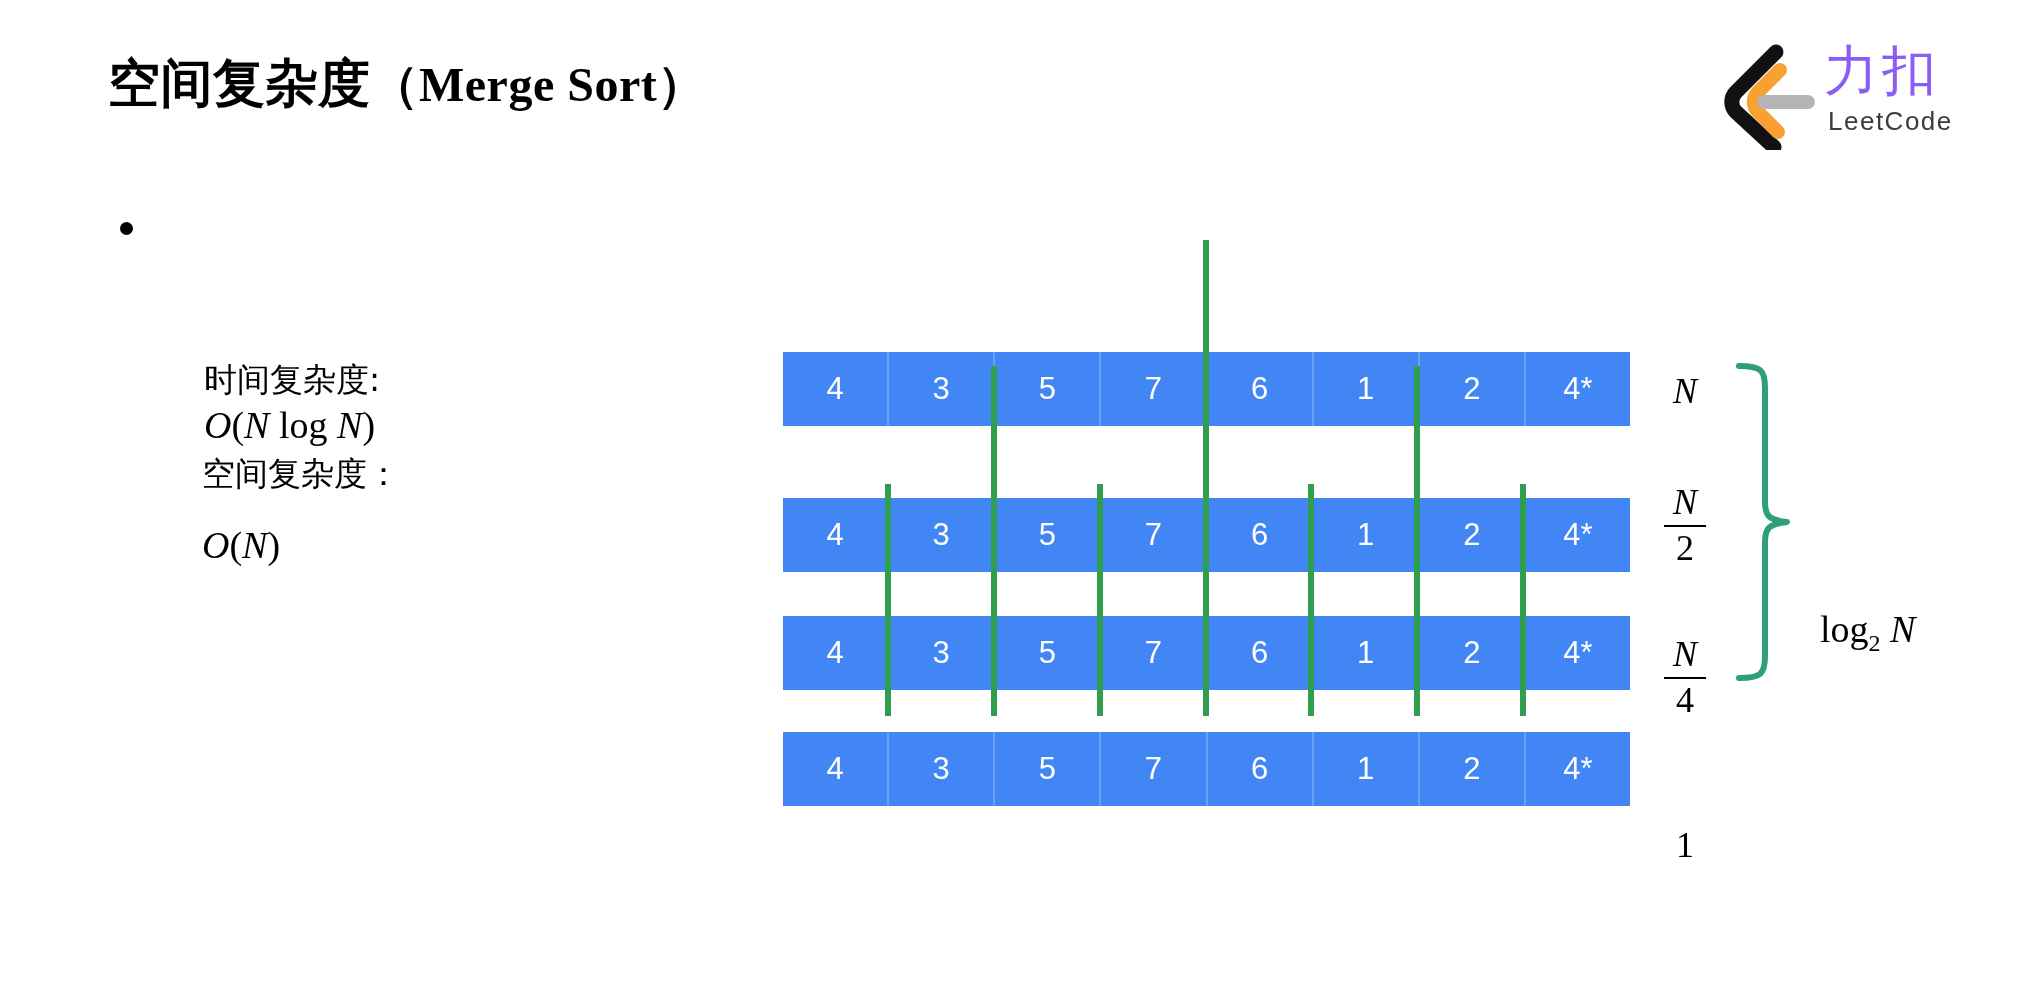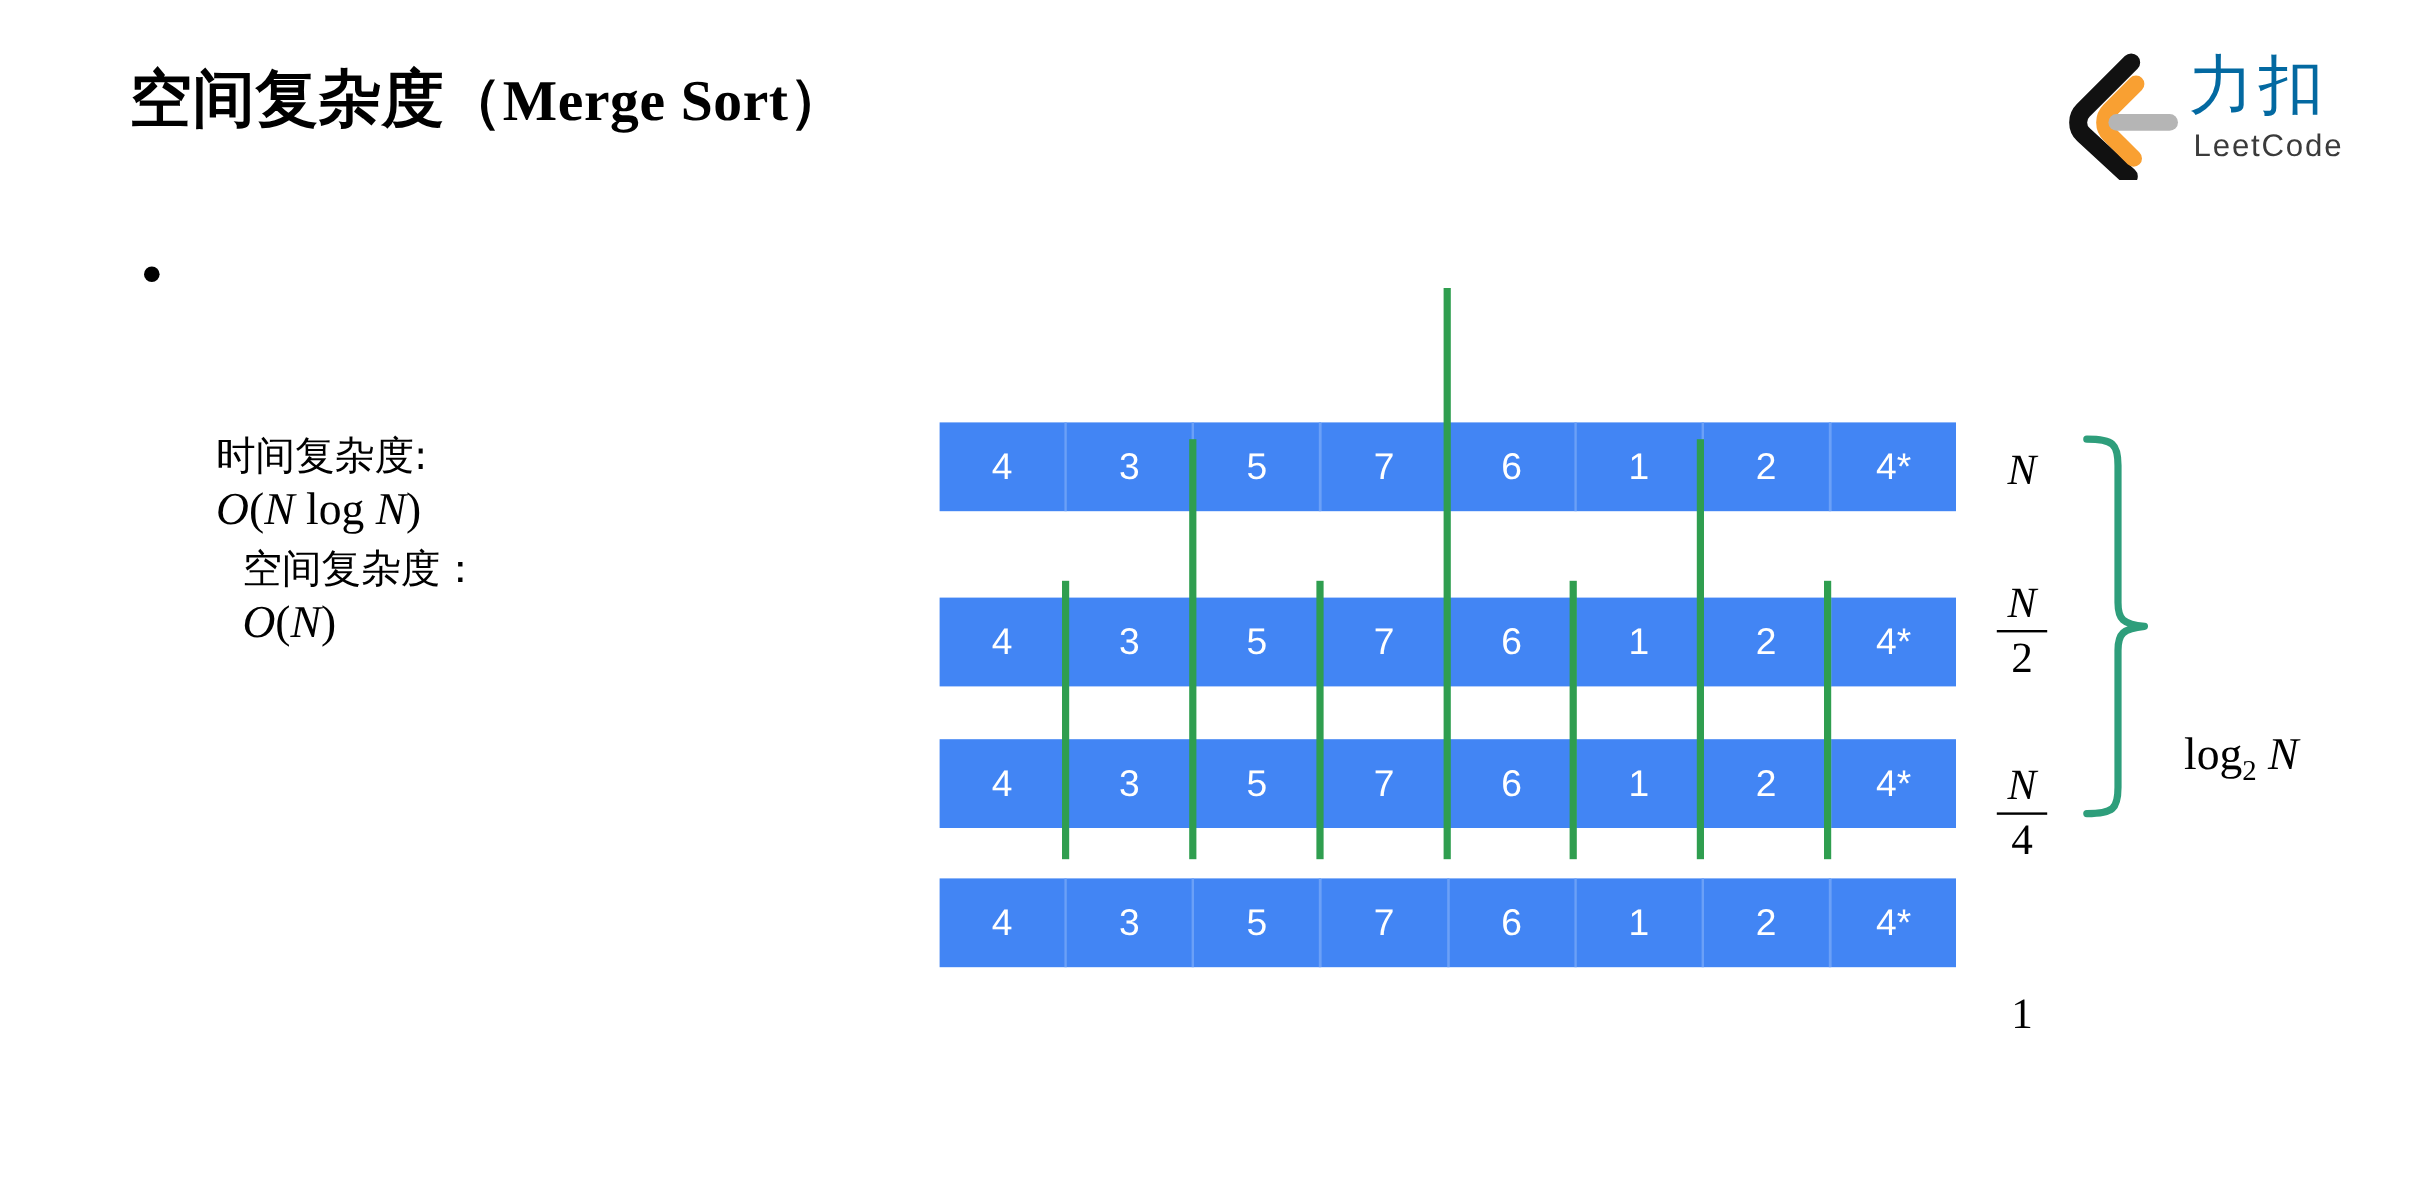--- a/index.html
+++ b/index.html
@@ -46,21 +46,21 @@
     height: 110px;
   }
   #logo svg { display: block; }
   #logo-cjk {
     position: absolute;
     left: 106px;
     top: 2px;
     font-family: "DejaVu Sans", "Liberation Sans", sans-serif;
     font-size: 54px;
     letter-spacing: 4px;
-    color: #0369a1;
+    color: #8b5cf6;
     line-height: 1;
   }
   #logo-word {
     position: absolute;
     left: 110px;
     top: 66px;
     font-family: "Liberation Sans", sans-serif;
     font-size: 26px;
     letter-spacing: 1.5px;
     color: #3b3b3b;
@@ -99,26 +99,26 @@
     align-items: baseline;
     flex-direction: column;
   }
   .cx-label {
     font-family: "DejaVu Sans", "Liberation Sans", sans-serif;
     font-size: 33px;
   }
   .cx-math {
     font-family: "Liberation Serif", "DejaVu Serif", serif;
     font-size: 38px;
-    margin-left: 0;
+    margin-left: 24px;
   }
   .cx-math i { font-style: italic; }
   .cx-math .rm { font-style: normal; }
   #cx-time { top: 358px; }
-  #cx-space { top: 452px; }
+  #cx-space { top: 452px; gap: 26px; }
   #cx-space .cx-math { margin-left: 22px; }
 
   
   #diagram {
     position: absolute;
     left: 783px;
     top: 240px;
     width: 850px;
     height: 480px;
   }

